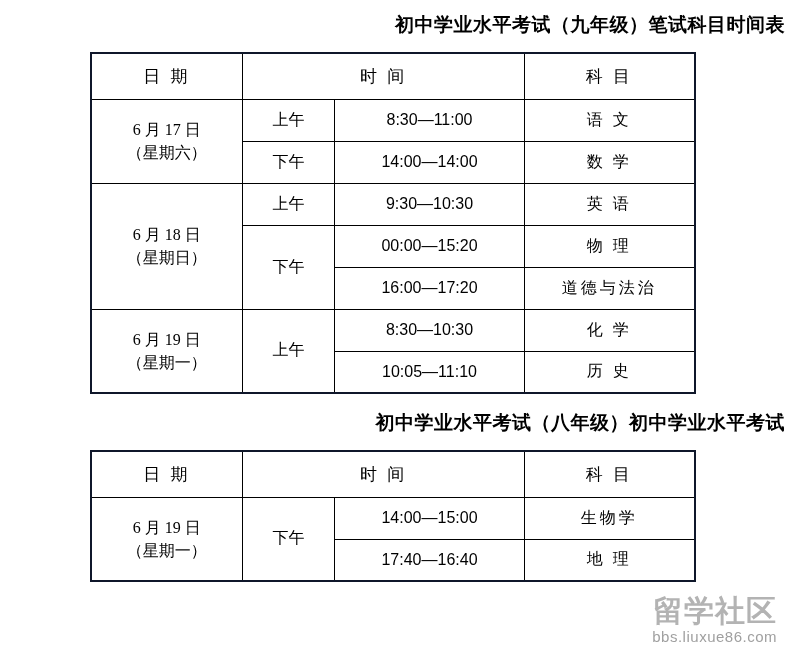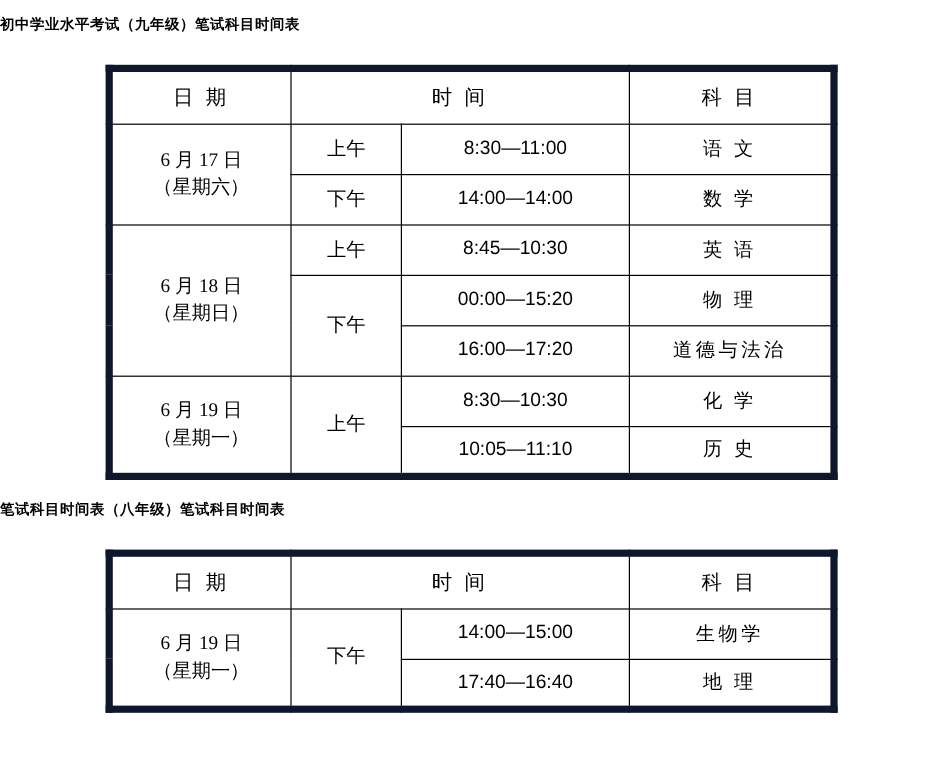--- a/index.html
+++ b/index.html
@@ -14,40 +14,39 @@
     color: #000000;
     position: relative;
     overflow: hidden;
   }
   .page {
     width: 785px;
     height: 649px;
     position: relative;
   }
   .doc-title {
-    text-align: left;
+    text-align: right;
     font-weight: bold;
-    font-size: 12px;
+    font-size: 19px;
     letter-spacing: 0.5px;
     font-family: "Liberation Sans", "DejaVu Sans", sans-serif;
   }
   #title-1 { padding-top: 12px; padding-bottom: 0; }
   #title-2 { padding-top: 16px; padding-bottom: 0; }
 
   .table-wrap {
     display: flex;
     justify-content: center;
     margin-top: 14px;
   }
   table.sched {
     border-collapse: collapse;
     table-layout: fixed;
-    border: 6px solid #0f172a;
+    border: 2px solid #0f172a;
     background: #fff;
-    margin-top: 11px;
   }
   table.sched td {
     border: 1px solid #000;
     text-align: center;
     vertical-align: middle;
     font-size: 16px;
     padding: 0 4px;
   }
   table.sched td.hdr {
     font-size: 17px;
@@ -127,21 +126,21 @@
           <td class="time-cell">14:00—14:00</td>
           <td class="subject-cell">数 学</td>
         </tr>
 
         <tr class="r-body">
           <td class="date-cell" rowspan="3">
             <span>6 月 18 日</span><br>
             <span>（星期日）</span>
           </td>
           <td>上午</td>
-          <td class="time-cell">8:45—10:30</td>
+          <td class="time-cell">9:30—10:30</td>
           <td class="subject-cell">英 语</td>
         </tr>
 
         <tr class="r-body">
           <td rowspan="2">下午</td>
           <td class="time-cell">00:00—15:20</td>
           <td class="subject-cell">物 理</td>
         </tr>
 
         <tr class="r-body">
@@ -160,21 +159,21 @@
         </tr>
 
         <tr class="r-body">
           <td class="time-cell">10:05—11:10</td>
           <td class="subject-cell">历 史</td>
         </tr>
       </tbody>
     </table>
   </div>
 
-  <div class="doc-title" id="title-2">笔试科目时间表（八年级）笔试科目时间表</div>
+  <div class="doc-title" id="title-2">初中学业水平考试（八年级）初中学业水平考试</div>
 
   <div class="table-wrap">
     <table class="sched">
       <colgroup>
         <col class="col-date">
           <col class="col-ampm">
           <col class="col-time">
           <col class="col-subject">
       </colgroup>
       <tbody>
@@ -195,14 +194,18 @@
         </tr>
 
         <tr class="r-body">
           <td class="time-cell">17:40—16:40</td>
           <td class="subject-cell">地 理</td>
         </tr>
       </tbody>
     </table>
   </div>
 
+  <div class="watermark">
+    <div class="wm-main">留学社区</div>
+    <div class="wm-sub">bbs.liuxue86.com</div>
+  </div>
 
 </div>
 
 </body></html>

